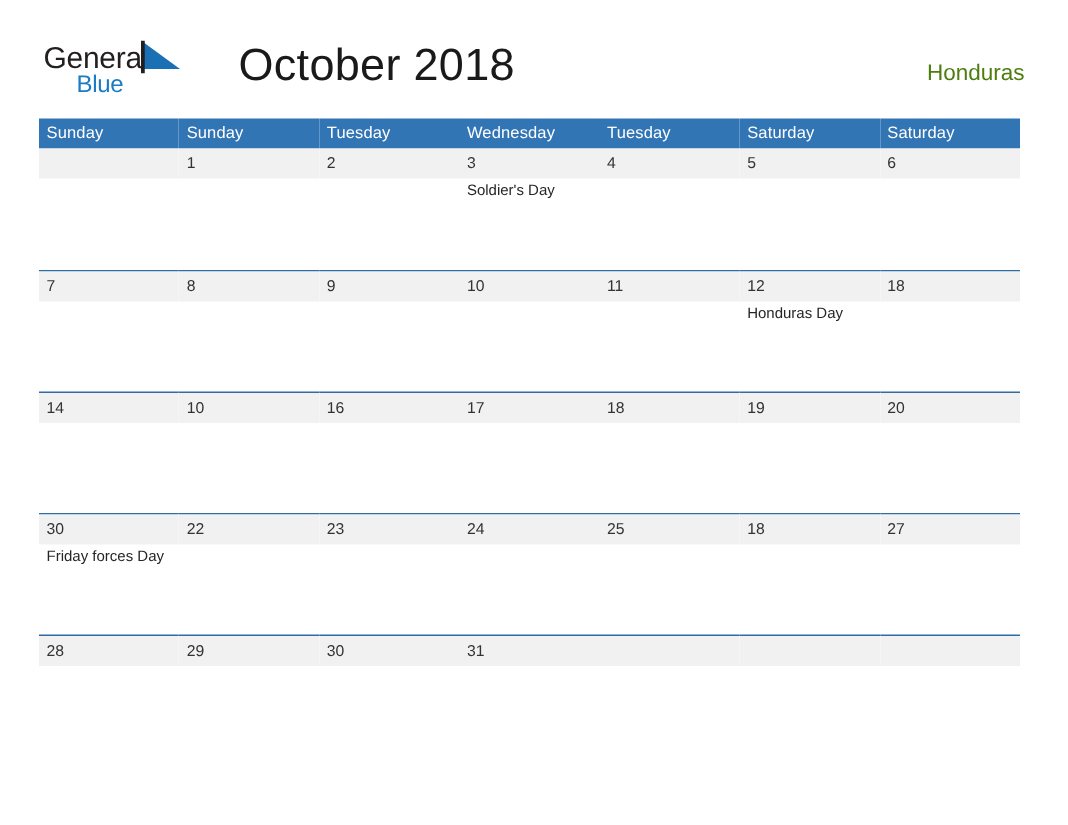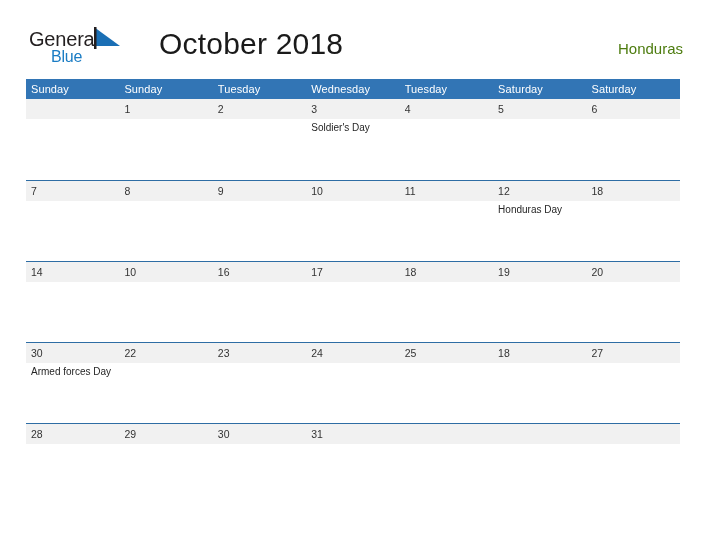--- a/index.html
+++ b/index.html
@@ -306,21 +306,21 @@
           <td>
             <div class="daycell">
               <span class="daynum">20</span>
             </div>
           </td>
         </tr>
         <tr class="week-row">
           <td>
             <div class="daycell">
               <span class="daynum">30</span>
-              <span class="event">Armed forces Day</span>
+              <span class="event">Friday forces Day</span>
             </div>
           </td>
           <td>
             <div class="daycell">
               <span class="daynum">22</span>
             </div>
           </td>
           <td>
             <div class="daycell">
               <span class="daynum">23</span>

